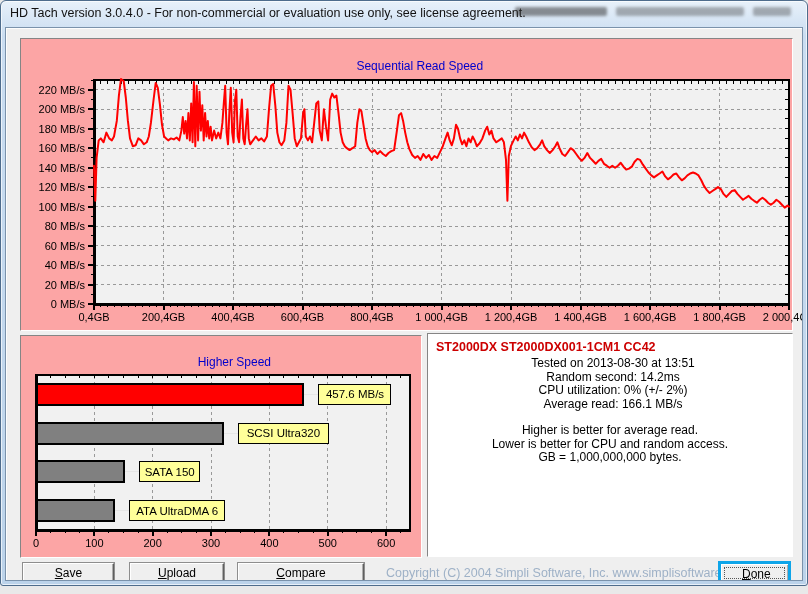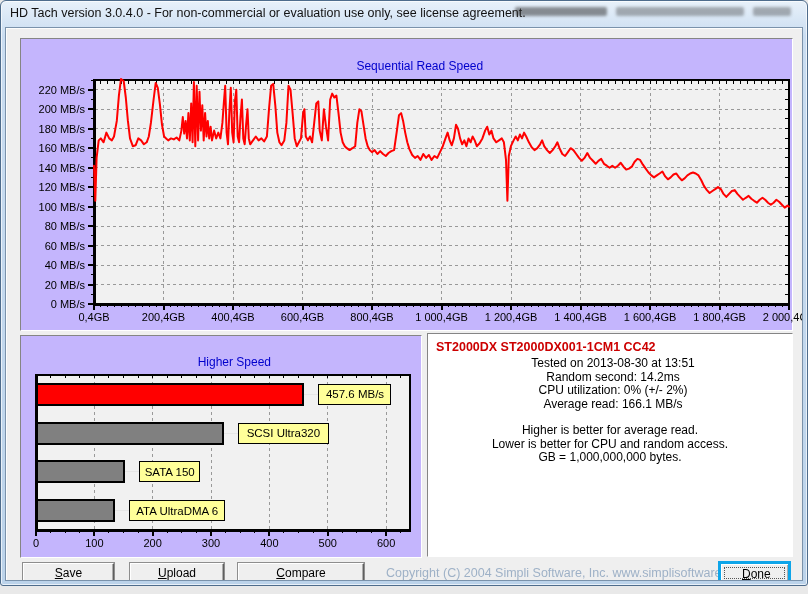--- a/index.html
+++ b/index.html
@@ -19,21 +19,21 @@
   }
   .bleed{position:absolute;top:6px;right:16px;display:flex;gap:9px;filter:blur(1.4px);opacity:.5;}
   .bleed i{display:block;height:9px;background:#2E2E2E;border-radius:2px;}
   .client{
     position:absolute;left:4px;right:4px;top:26px;bottom:4px;
     background:#EFEFEF;border:1px solid #7A92AB;
     box-shadow:inset 1px 1px 0 #FDFDFD;
     overflow:hidden;
   }
   .panel{
-    position:absolute;background:#c4b5fd;
+    position:absolute;background:#fca5a5;
     border:1px solid;border-color:#858585 #FFFFFF #FFFFFF #858585;
   }
   .panel-seq{left:14px;top:10px;width:773px;height:293px;}
   .panel-burst{left:14px;top:307px;width:402px;height:223px;}
   .panel-info{left:421px;top:305px;width:366px;height:224px;background:#FFFFFF;padding:6px 8px;overflow:hidden;}
   .chart-title{
     position:absolute;left:0;right:0;text-align:center;color:#0000CC;
     font-size:12px;line-height:14px;white-space:pre;
   }
   .chart-title .sub{display:block;}

